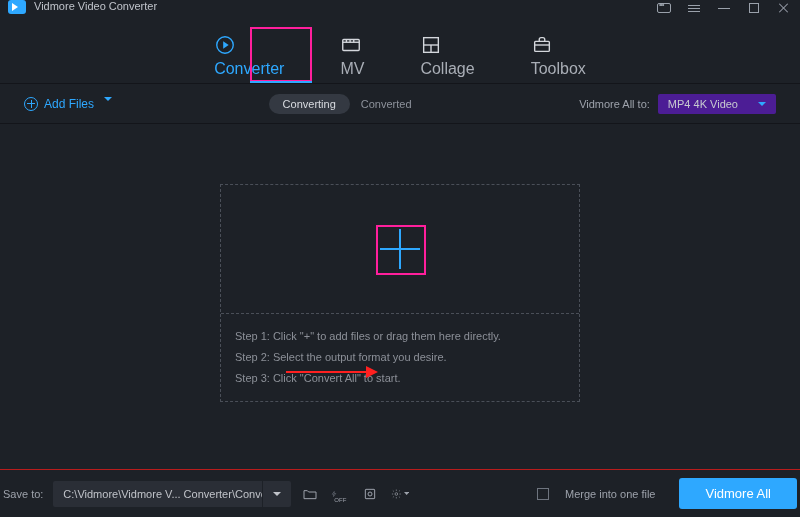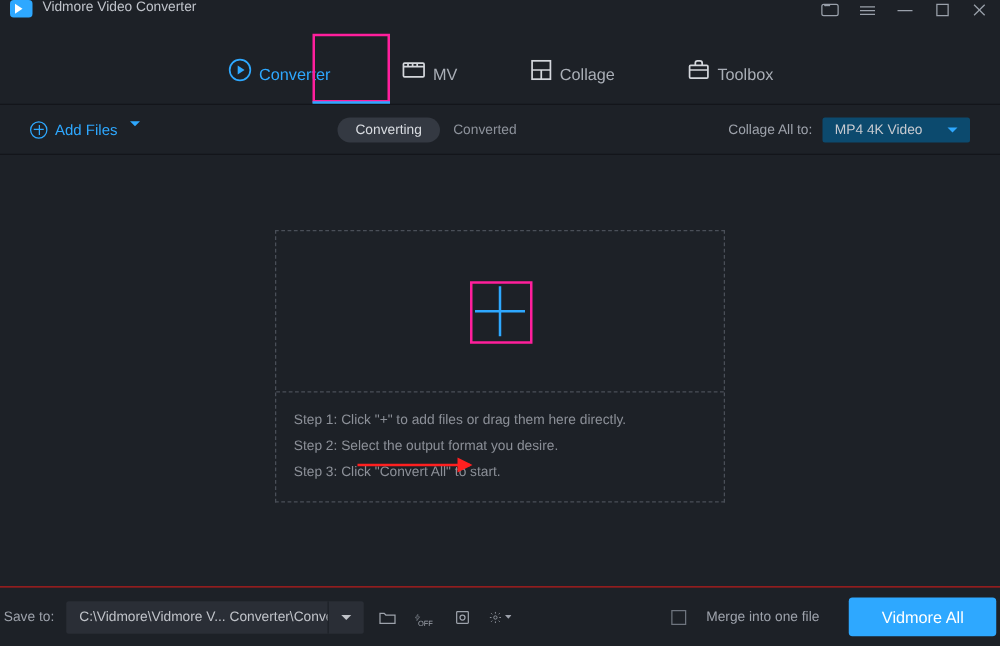--- a/index.html
+++ b/index.html
@@ -19,41 +19,41 @@
   .winctl .x::before, .winctl .x::after { content: ""; position: absolute; left: 5px; top: 0; width: 1px; height: 12px; background: #9aa1ab; }
   .winctl .x::before { transform: rotate(45deg); }
   .winctl .x::after { transform: rotate(-45deg); }
   .winctl .menu3 { display: flex; flex-direction: column; gap: 2px; }
   .winctl .menu3 span { width: 12px; height: 1px; background: #9aa1ab; display: block; }
   .winctl .chat { width: 14px; height: 10px; border: 1px solid #9aa1ab; border-radius: 2px; position: relative; }
   .winctl .chat::after { content: "•••"; position: absolute; top: -3px; left: 1px; font-size: 7px; color: #9aa1ab; letter-spacing: -1px; }
 
   
   .maintabs { height: 56px; display: flex; justify-content: center; align-items: center; gap: 44px; border-bottom: 1px solid #13151a; position: relative; }
-  .maintab { display: flex; flex-direction: row; align-items: flex-end; gap: 4px; font-size: 13px; color: #a9aeb6; cursor: pointer; padding: 2px 6px; }
+  .maintab { display: flex; flex-direction: column; align-items: flex-start; gap: 4px; font-size: 16px; color: #a9aeb6; cursor: pointer; padding: 2px 6px; }
   .maintab.active { color: #2ea8ff; }
   .maintab .ticon { width: 22px; height: 22px; display: flex; align-items: center; justify-content: center; }
   .maintab.active .ticon svg { stroke: #2ea8ff; }
   .maintab .ticon svg { stroke: #d4d7dc; fill: none; stroke-width: 1.5; }
   .active-underline { position: absolute; bottom: 0; height: 2px; background: #2ea8ff; }
   .highlight-box { position: absolute; border: 2px solid #ff1f9c; pointer-events: none; }
 
   
   .subbar { height: 40px; display: flex; align-items: center; padding: 0 24px; font-size: 12px; border-bottom: 1px solid #13151a; }
   .addfiles { color: #2ea8ff; display: flex; align-items: flex-start; gap: 6px; cursor: pointer; }
   .addfiles .plus { width: 14px; height: 14px; border: 1.5px solid #2ea8ff; border-radius: 50%; position: relative; }
   .addfiles .plus::before, .addfiles .plus::after { content: ""; position: absolute; background: #2ea8ff; }
   .addfiles .plus::before { left: 5.5px; top: 2px; width: 1px; height: 8px; }
   .addfiles .plus::after { top: 5.5px; left: 2px; height: 1px; width: 8px; }
   .addfiles .caret { width: 0; height: 0; border-left: 4px solid transparent; border-right: 4px solid transparent; border-top: 4px solid #2ea8ff; margin-left: 4px; }
   .midtoggle { margin: 0 auto; display: flex; align-items: center; gap: 0; }
   .midtoggle .pill { background: #343942; color: #d9dce1; padding: 4px 14px; border-radius: 10px; font-size: 11px; cursor: pointer; }
   .midtoggle .plain { color: #8d929b; padding: 4px 11px; font-size: 11px; cursor: pointer; }
   .convertall-to { display: flex; align-items: center; gap: 8px; font-size: 11px; color: #9da2ab; }
-  .convertall-to .sel { background: #0c4a6e; padding: 4px 10px; border-radius: 2px; display: flex; align-items: center; gap: 20px; color: #c7cad0; cursor: pointer; }
+  .convertall-to .sel { background: #4c1d95; padding: 4px 10px; border-radius: 2px; display: flex; align-items: center; gap: 20px; color: #c7cad0; cursor: pointer; }
   .convertall-to .sel .caret { width: 0; height: 0; border-left: 4px solid transparent; border-right: 4px solid transparent; border-top: 4px solid #2ea8ff; }
 
   
   .content { flex: 1; display: flex; justify-content: center; align-items: flex-start; padding-top: 60px; position: relative; }
   .droparea { width: 360px; height: 218px; border: 1px dashed #4a4f58; display: flex; flex-direction: column; }
   .drop-top { flex: 1; display: flex; align-items: center; justify-content: center; position: relative; }
   .bigplus { width: 44px; height: 44px; position: relative; cursor: pointer; }
   .bigplus::before, .bigplus::after { content: ""; position: absolute; background: #2ea8ff; }
   .bigplus::before { left: 21px; top: 2px; width: 2px; height: 40px; }
   .bigplus::after { top: 21px; left: 2px; height: 2px; width: 40px; }
@@ -157,21 +157,21 @@
     <div class="addfiles">
       <div class="plus"></div>
       <span>Add Files</span>
       <div class="caret"></div>
     </div>
     <div class="midtoggle">
       <div class="pill">Converting</div>
       <div class="plain">Converted</div>
     </div>
     <div class="convertall-to">
-      <span>Collage All to:</span>
+      <span>Vidmore All to:</span>
       <div class="sel">
         <span>MP4 4K Video</span>
         <div class="caret"></div>
       </div>
     </div>
   </div>
 
   <div class="content">
     <div class="arrow"></div>
     <div class="droparea">

